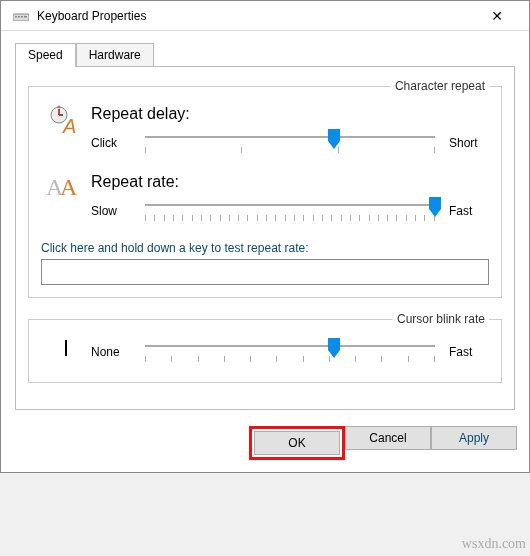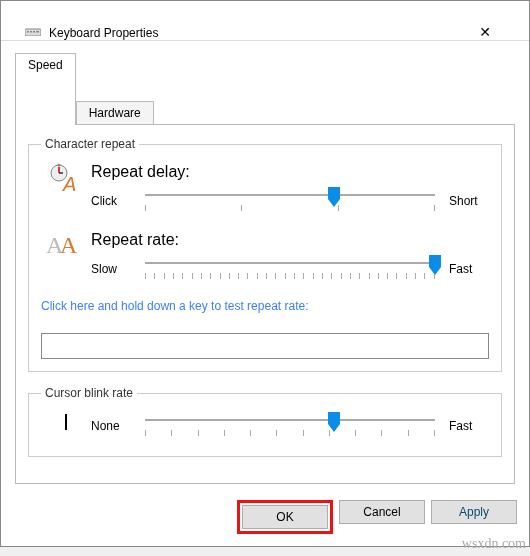--- a/index.html
+++ b/index.html
@@ -1,44 +1,44 @@
 <!DOCTYPE html>
 <html><head>
   <meta charset="utf-8">
   <style>
     * { box-sizing: border-box; font-family: 'Segoe UI', Tahoma, sans-serif; }
     body { margin: 0; background: #f0f0f0; width: 530px; height: 556px; overflow: hidden; }
     .window { width: 530px; background: #fff; border: 1px solid #888; }
-    .titlebar { height: 40px; display: flex; align-items: flex-end; padding: 0 24px; border-bottom: 1px solid #ddd; }
+    .titlebar { height: 30px; display: flex; align-items: center; padding: 0 12px; border-bottom: 1px solid #ddd; }
     .titlebar .icon-keyboard { margin-right: 8px; }
     .titlebar .title { font-size: 12px; color: #000; }
     .titlebar .close { margin-left: auto; width: 40px; text-align: center; font-size: 14px; cursor: pointer; }
     .client { padding: 12px 14px 8px 14px; background: #fff; }
     .tabs { display: flex; font-size: 12px; }
     .tab { padding: 4px 12px; border: 1px solid #bbb; border-bottom: none; background: #fff; position: relative; z-index: 2; cursor: pointer; }
-    .tab.inactive { background: #f4f4f4; border-bottom: 1px solid #bbb; z-index: 0; margin-top: 48px; }
+    .tab.inactive { background: #f4f4f4; border-bottom: 1px solid #bbb; z-index: 0; }
     .tab-content { border: 1px solid #bbb; margin-top: -1px; padding: 12px; background: #fff; position: relative; }
     fieldset.groupbox { border: 1px solid #ccc; margin: 0 0 14px 0; padding: 12px; position: relative; }
-    fieldset.groupbox legend { font-size: 12px; color: #333; padding: 0 4px; }
+    fieldset.groupbox legend { font-size: 12px; color: #333; padding: 0 4px; text-align: right; }
     .row { display: flex; align-items: flex-start; margin-bottom: 16px; }
     .icon-col { width: 50px; flex: none; display: flex; justify-content: center; }
     .control-col { flex: 1; }
     .lbl { font-size: 16px; margin-bottom: 6px; color: #000; }
     .slider-line { display: flex; align-items: center; gap: 14px; }
     .slider-line .end { font-size: 12px; color: #000; width: 40px; }
     .slider-line .end.right { text-align: left; }
     .track-wrap { flex: 1; height: 28px; position: relative; }
     .track { position: absolute; left: 0; right: 0; top: 7px; height: 2px; background: #aaa; }
     .ticks { position: absolute; left: 0; right: 0; top: 18px; height: 6px; display: flex; justify-content: space-between; }
     .ticks span { width: 1px; height: 6px; background: #aaa; }
     .thumb { position: absolute; top: 0; width: 12px; height: 20px; transform: translateX(-50%); cursor: pointer; }
     .thumb svg { display: block; }
-    .test-lbl { font-size: 12px; margin-bottom: 20px; color: #3b82f6; }
+    .test-lbl { font-size: 12px; margin-bottom: 4px; color: #0c4a6e; }
     .test-input { width: 100%; height: 26px; border: 1px solid #888; padding: 2px 4px; font-size: 12px; }
-    .button-row { display: flex; justify-content: flex-end; gap: 6px; padding: 8px 12px 12px 12px; background: #fff; }
+    .button-row { display: flex; justify-content: flex-end; gap: 0; padding: 8px 12px 12px 12px; background: #fff; }
     .btn { width: 86px; height: 24px; font-size: 12px; background: #e1e1e1; border: 1px solid #adadad; cursor: pointer; }
     .btn.disabled { color: #0c4a6e; cursor: default; text-align: center; }
     .ok-highlight { border: 3px solid #e11; padding: 2px; }
     .watermark { position: fixed; right: 4px; bottom: 4px; font-size: 14px; color: #aaa; font-family: Liberation Serif, serif; }
     
     .aa-big { font-family: serif; font-weight: normal; }
     
   </style>
 </head>
 <body>

